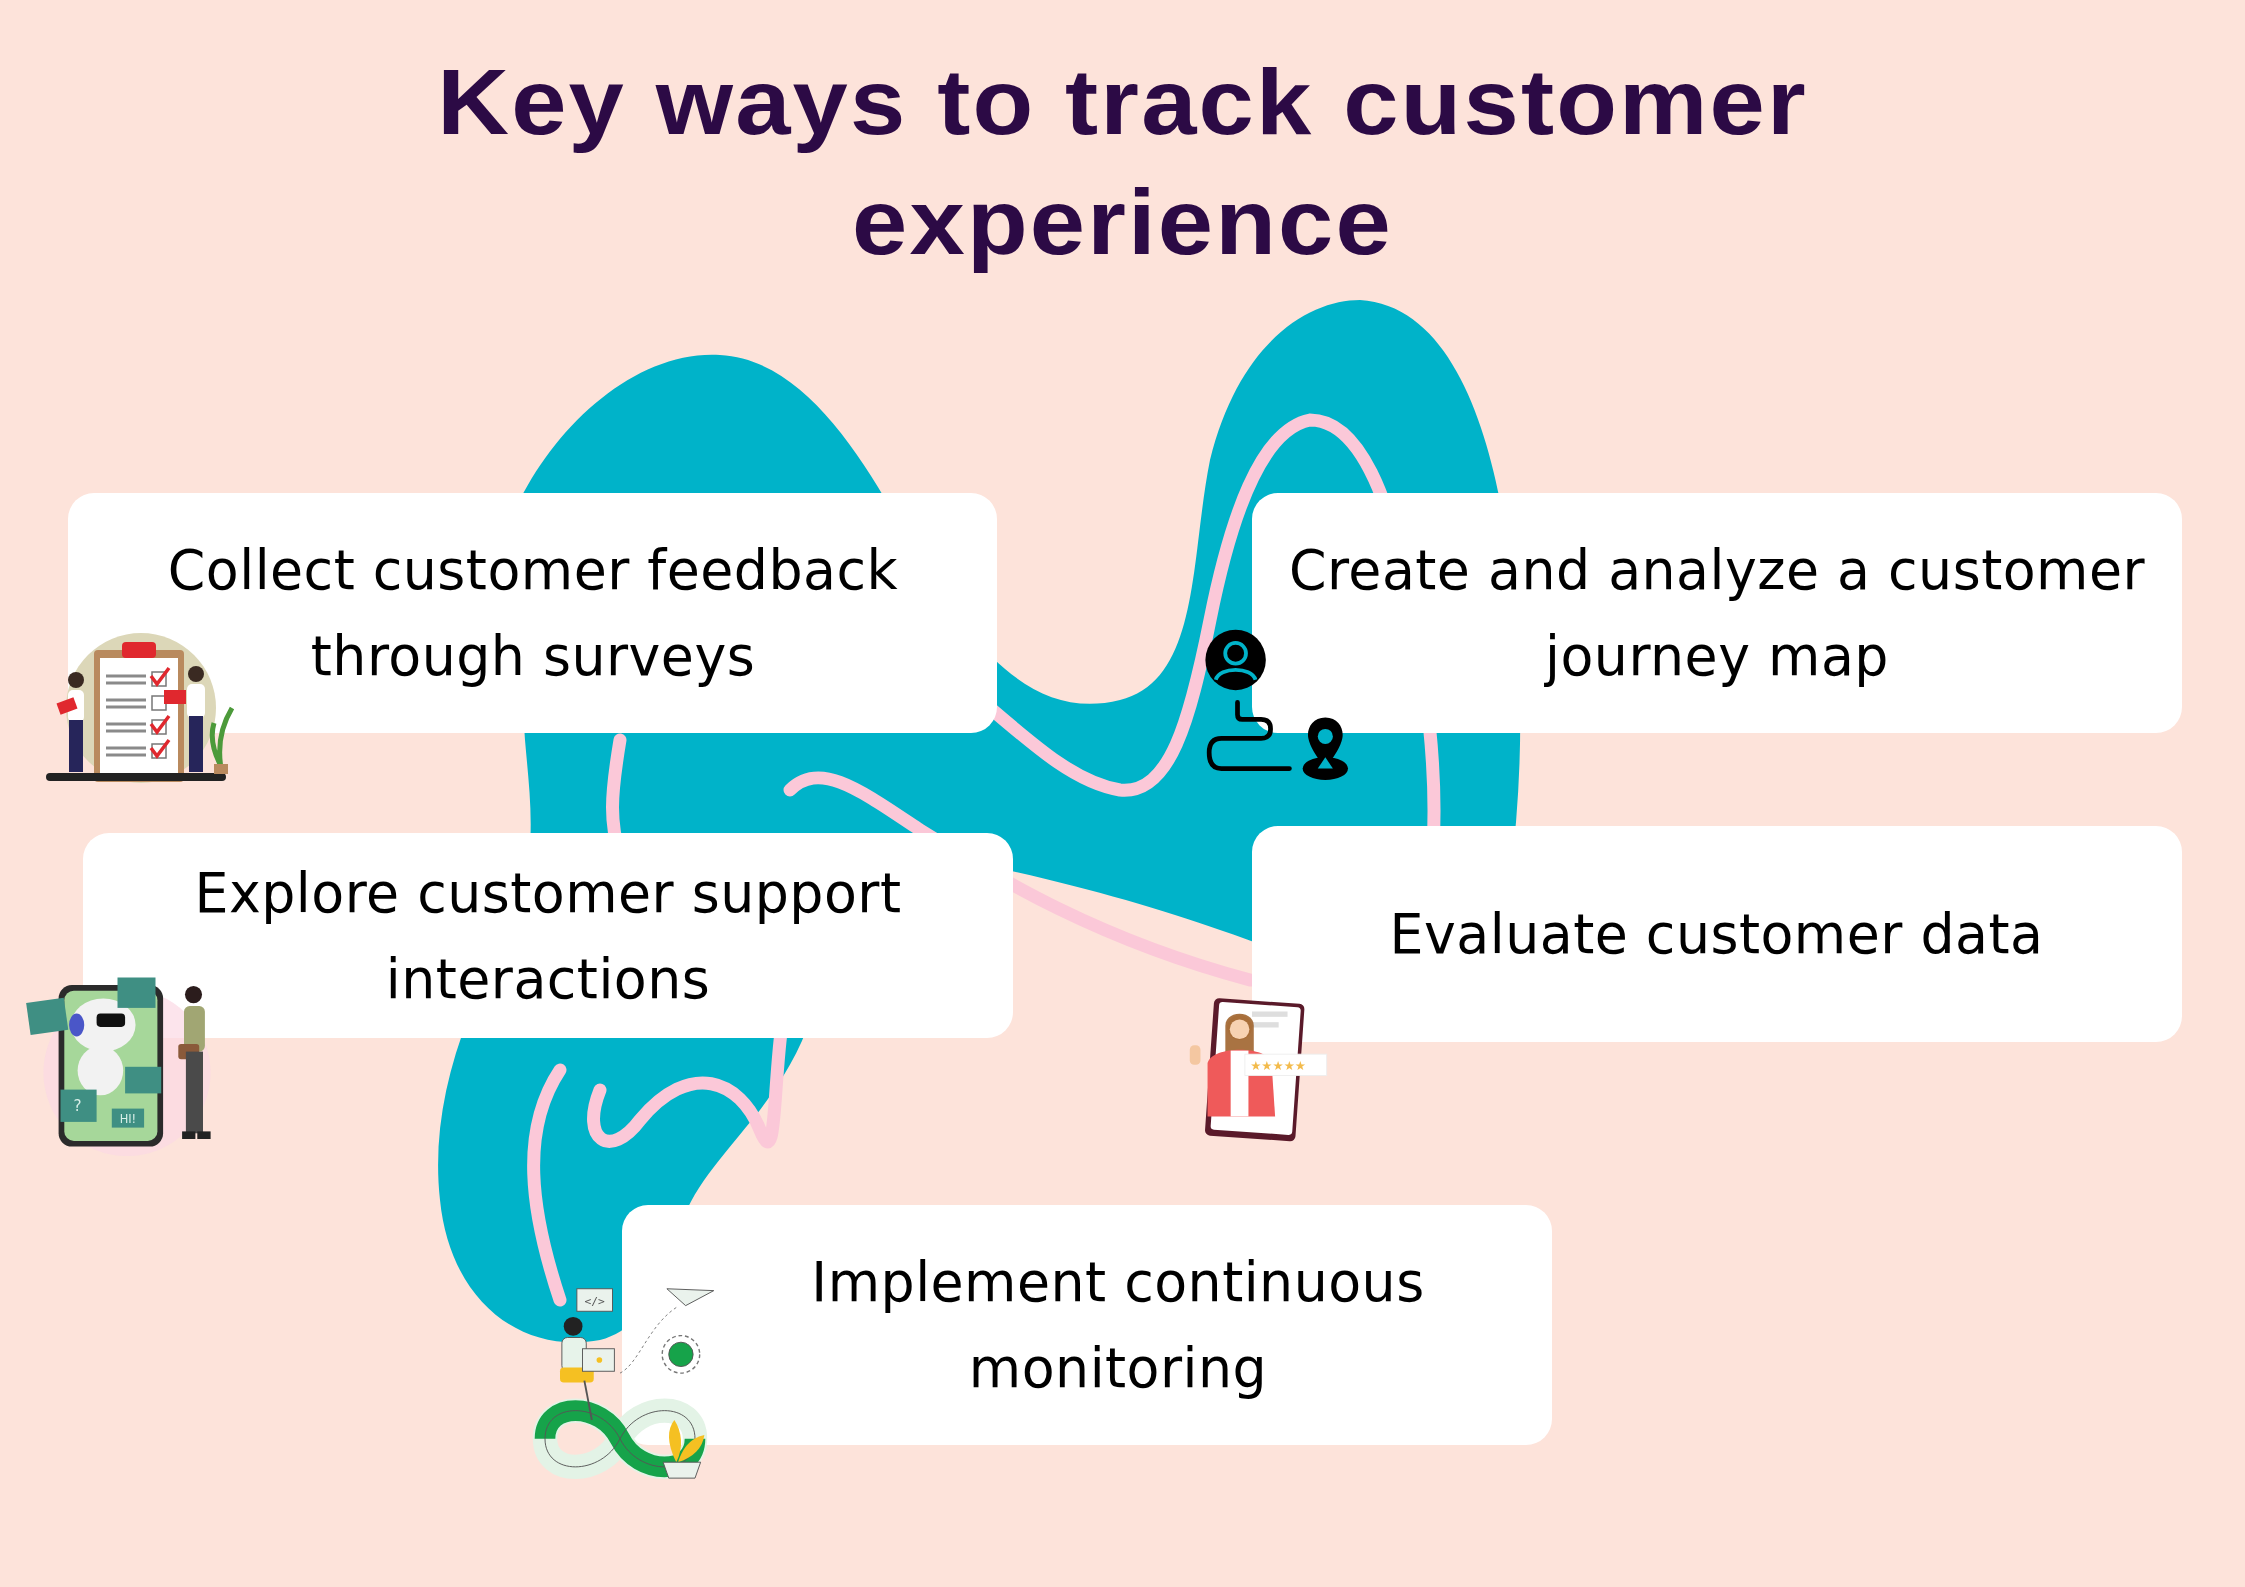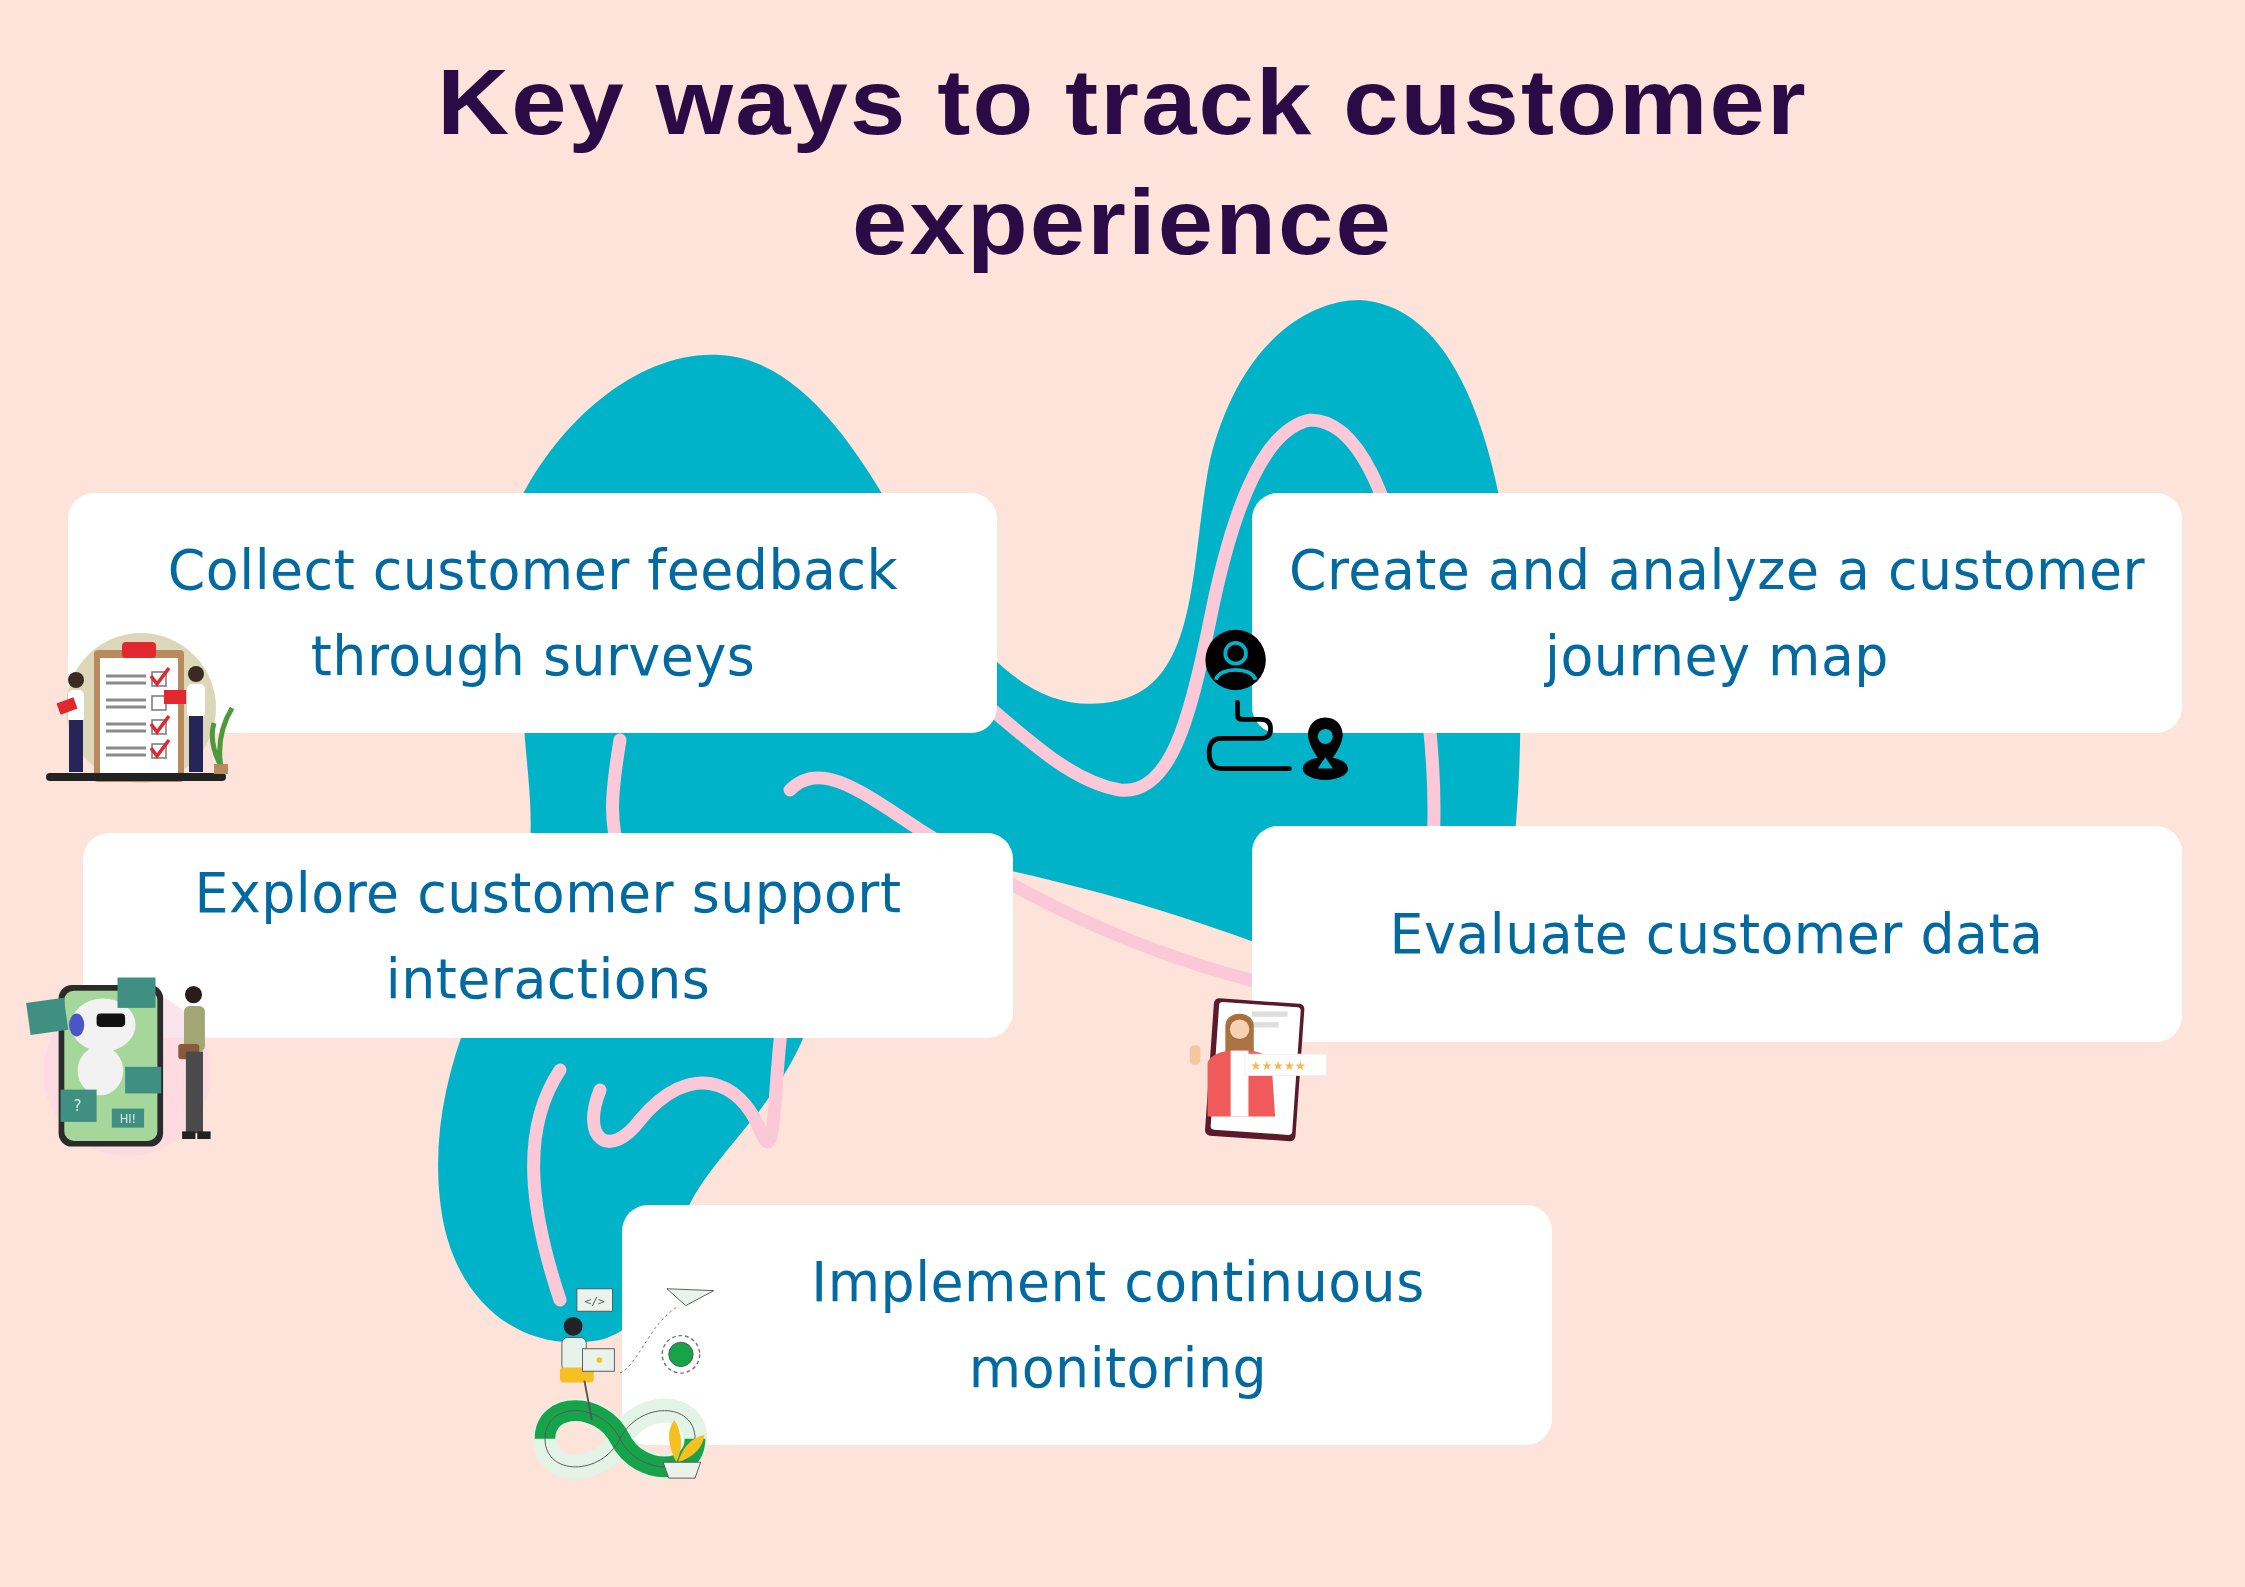--- a/index.html
+++ b/index.html
@@ -13,21 +13,21 @@
     font-family:"Liberation Sans", sans-serif; font-weight:700;
     color:#2c0a45; font-size:92px; line-height:120px;
     letter-spacing:2px; top:42px;
     transform:scaleX(1.08);
   }
   .title span { display:block; }
   svg.bg { position:absolute; left:0; top:0; }
   .card {
     position:absolute; background:#ffffff; border-radius:26px;
     display:flex; align-items:center; justify-content:center;
-    text-align:center; color:#0369a1;
+    text-align:center; color:#000000;
     font-family:"DejaVu Sans", sans-serif; font-size:56px; line-height:86px;
     letter-spacing:0.5px; box-sizing:border-box; padding:0 12px;
   }
   .card .txt { display:block; transform:scaleX(0.96); }
   .illus { position:absolute; }
 </style>
 </head>
 <body>
 
 <svg class="bg" width="2245" height="1587" viewBox="0 0 2245 1587">

